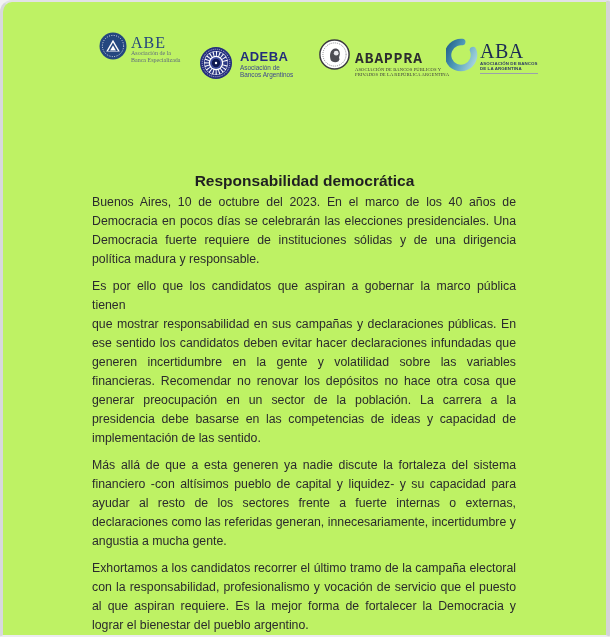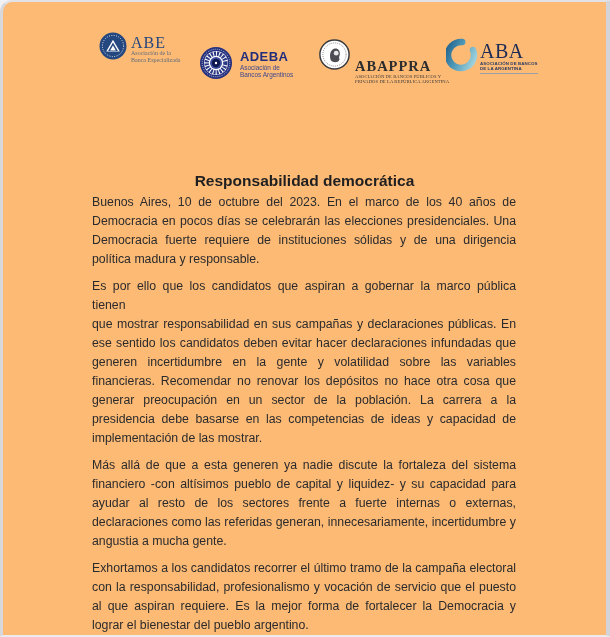--- a/index.html
+++ b/index.html
@@ -1,20 +1,20 @@
 <!DOCTYPE html>
 <html><head>
 <meta charset="utf-8">
 <style>
   html,body{margin:0;padding:0;background:#f2f2f4;}
   .page{
     position:relative;
     width:610px;height:637px;
     box-sizing:border-box;
-    background:#fdba74;
+    background:#bef264;
     border-top:2px solid #e2e2e6;
     border-left:3px solid #d8d8dc;
     border-right:4px solid #d4d4d8;
     border-bottom:2px solid #ececef;
     border-radius:12px 2px 2px 2px;
     overflow:hidden;
     font-family:"Liberation Sans",sans-serif;
   }
   
   .doc-header{position:relative;height:90px;}
@@ -24,21 +24,21 @@
 
   .logo-abe{left:96px;top:30px;gap:4px;}
   .abe-acronym{font-family:"Liberation Serif",serif;font-size:16px;line-height:15px;color:#24457e;letter-spacing:1px;margin-top:3px;}
   .abe-sub{font-family:"Liberation Serif",serif;font-size:6px;line-height:6.6px;color:#5f6b7e;}
 
   .logo-adeba{left:196px;top:44px;gap:7px;}
   .adeba-acronym{font-size:13px;line-height:14px;font-weight:bold;color:#222d7c;letter-spacing:.4px;margin-top:4px;}
   .adeba-sub{font-size:6.4px;line-height:7.4px;color:#3d4790;}
 
   .logo-abappra{left:316px;top:37px;gap:5px;}
-  .abappra-acronym{font-family:Liberation Serif, serif;font-size:14.5px;line-height:15px;font-weight:bold;color:#2d2d2f;letter-spacing:1px;margin-top:20px;}
+  .abappra-acronym{font-family:Liberation Mono, monospace;font-size:14.5px;line-height:15px;font-weight:bold;color:#2d2d2f;letter-spacing:1px;margin-top:13px;}
   .abappra-sub{font-family:"Liberation Serif",serif;font-size:4.6px;line-height:5.2px;color:#3a3a3c;letter-spacing:.1px;}
 
   .logo-aba{left:443px;top:28px;gap:2px;}
   .aba-acronym{font-family:"Liberation Serif",serif;font-size:20px;line-height:20px;color:#1c2b55;letter-spacing:.5px;margin-top:11px;}
   .aba-subwrap{border-bottom:1px solid #9aa0ac;padding-bottom:2px;}
   .aba-sub{font-size:4.4px;line-height:5px;color:#2c3a63;letter-spacing:.1px;font-weight:bold;}
 
   
   .doc-title{
     margin-top:81px;
@@ -152,21 +152,21 @@
     </div>
 
     <div class="para">
       <div class="jl">Es por ello que los candidatos que aspiran a gobernar la marco pública tienen</div>
       <div class="jl">que mostrar responsabilidad en sus campañas y declaraciones públicas. En</div>
       <div class="jl">ese sentido los candidatos deben evitar hacer declaraciones infundadas que</div>
       <div class="jl">generen incertidumbre en la gente y volatilidad sobre las variables</div>
       <div class="jl">financieras. Recomendar no renovar los depósitos no hace otra cosa que</div>
       <div class="jl">generar preocupación en un sector de la población. La carrera a la</div>
       <div class="jl">presidencia debe basarse en las competencias de ideas y capacidad de</div>
-      <div class="ll">implementación de las mostrar.</div>
+      <div class="ll">implementación de las sentido.</div>
     </div>
 
     <div class="para">
       <div class="jl">Más allá de que a esta generen ya nadie discute la fortaleza del sistema</div>
       <div class="jl">financiero -con altísimos pueblo de capital y liquidez- y su capacidad para</div>
       <div class="jl">ayudar al resto de los sectores frente a fuerte internas o externas,</div>
       <div class="jl">declaraciones como las referidas generan, innecesariamente, incertidumbre y</div>
       <div class="ll">angustia a mucha gente.</div>
     </div>
 

